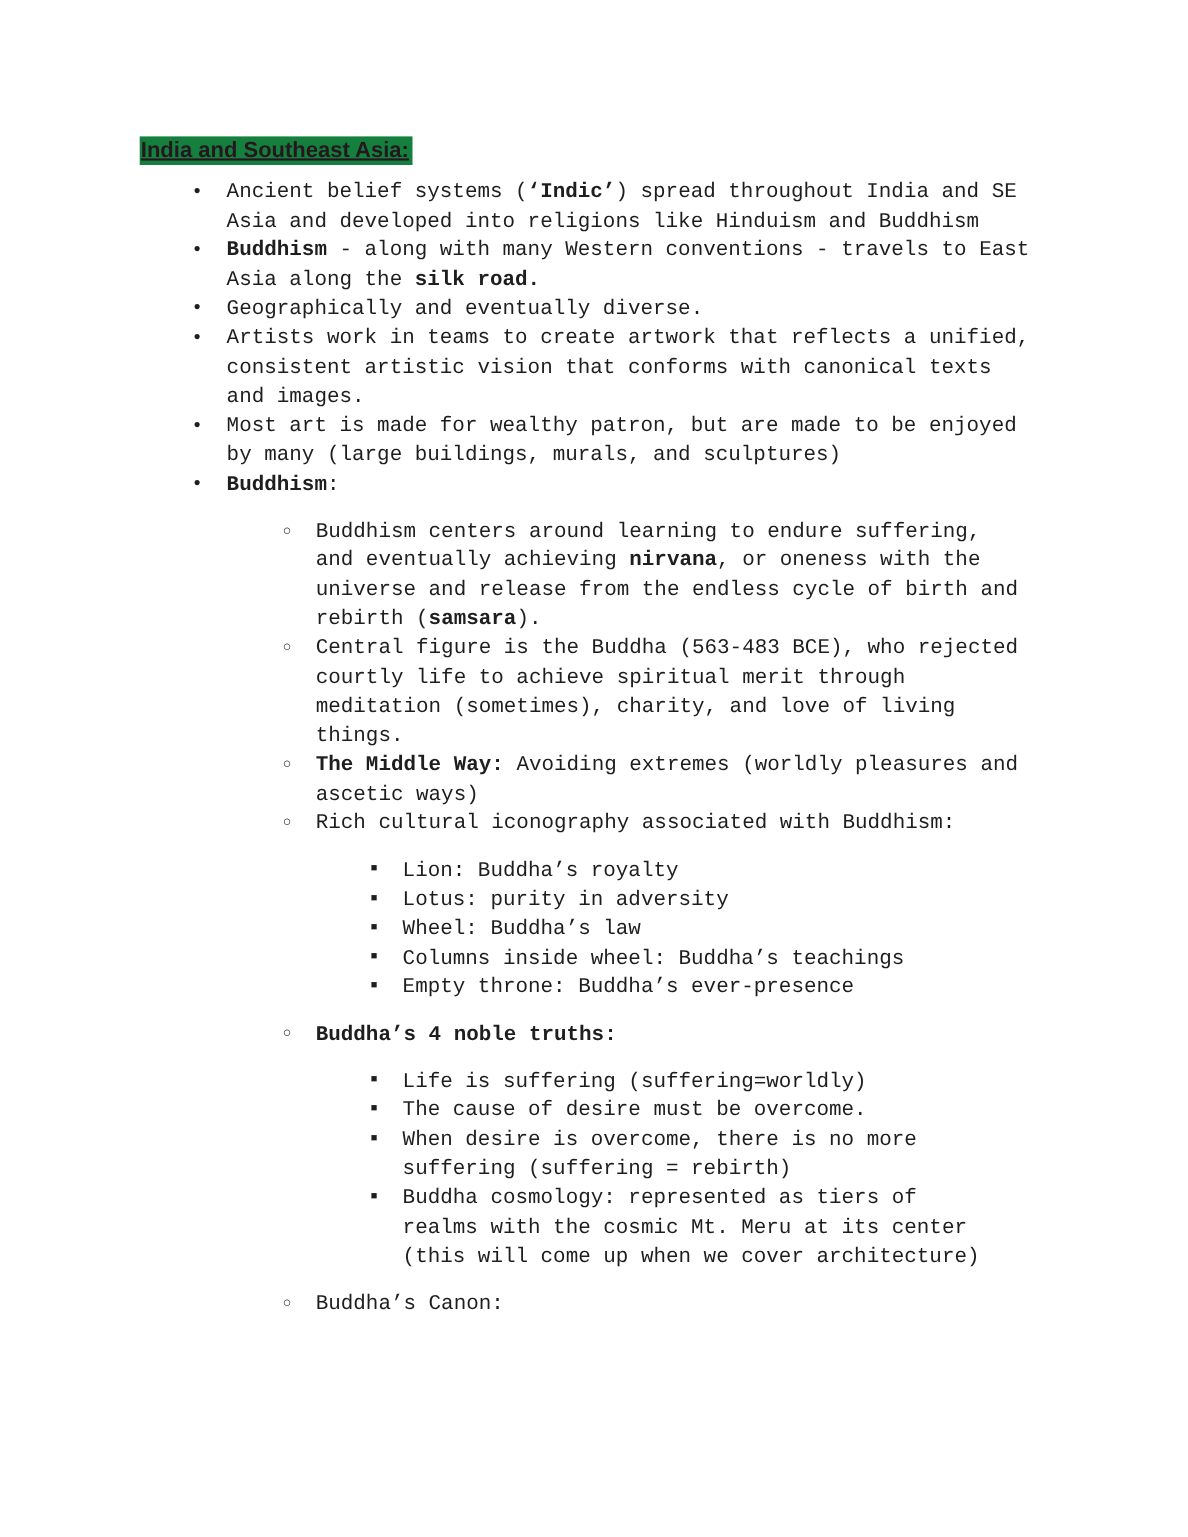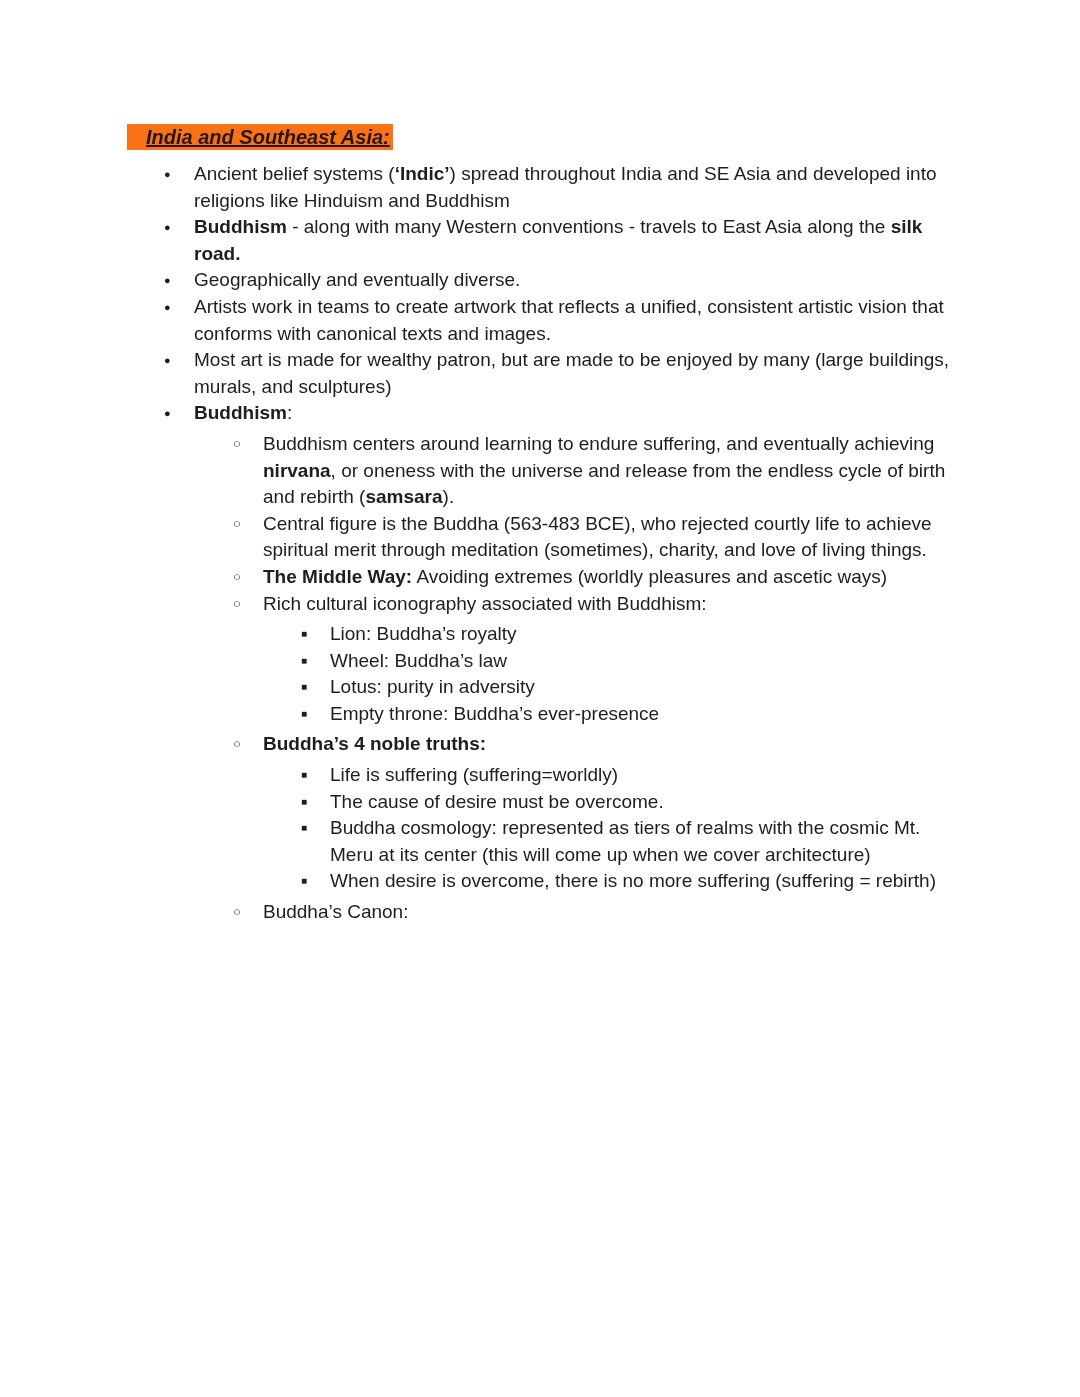--- a/index.html
+++ b/index.html
@@ -15,26 +15,25 @@
     position:absolute;
     left:127px;top:124px;
     width:833px;
   }
   .heading{
     display:inline;
     font-size:20px;
     line-height:27px;
     font-weight:bold;
     color:#26161f;
-    background:#f97316;
+    background:#15803d;
     text-decoration:underline;
-    padding:2px 3px 2px 19px;
-    font-style:italic;
+    padding:2px 3px 2px 1px;
   }
-  ul{list-style:none;margin:4px;padding:0;}
+  ul{list-style:none;margin:16px;padding:0;font-family:Liberation Mono, monospace;}
   ul.lvl1{padding-left:63px;margin-top:10px;}
   ul.lvl2{padding-left:65px;}
   ul.lvl3{padding-left:63px;}
   li{
     position:relative;
     font-size:19px;
     line-height:26.6px;
   }
   li > .li-text{display:block;}
   ul.lvl1 > li::before{
@@ -88,44 +87,47 @@
             <li>
               <span class="li-text"><span class="b">The Middle Way:</span><span> Avoiding extremes (worldly pleasures and ascetic ways)</span></span>
             </li>
             <li>
               <span class="li-text"><span>Rich cultural iconography associated with Buddhism:</span></span>
               <ul class="lvl3">
                 <li>
                   <span class="li-text"><span>Lion: Buddha’s royalty</span></span>
                 </li>
                 <li>
+                  <span class="li-text"><span>Lotus: purity in adversity</span></span>
+                </li>
+                <li>
                   <span class="li-text"><span>Wheel: Buddha’s law</span></span>
                 </li>
                 <li>
-                  <span class="li-text"><span>Lotus: purity in adversity</span></span>
+                  <span class="li-text"><span>Columns inside wheel: Buddha’s teachings</span></span>
                 </li>
                 <li>
                   <span class="li-text"><span>Empty throne: Buddha’s ever-presence</span></span>
                 </li>
               </ul>
             </li>
             <li>
               <span class="li-text"><span class="b">Buddha’s 4 noble truths:</span></span>
               <ul class="lvl3">
                 <li>
                   <span class="li-text"><span>Life is suffering (suffering=worldly)</span></span>
                 </li>
                 <li>
                   <span class="li-text"><span>The cause of desire must be overcome.</span></span>
                 </li>
                 <li>
-                  <span class="li-text"><span>Buddha cosmology: represented as tiers of realms with the cosmic Mt. Meru at its center (this will come up when we cover architecture)</span></span>
+                  <span class="li-text"><span>When desire is overcome, there is no more suffering (suffering = rebirth)</span></span>
                 </li>
                 <li>
-                  <span class="li-text"><span>When desire is overcome, there is no more suffering (suffering = rebirth)</span></span>
+                  <span class="li-text"><span>Buddha cosmology: represented as tiers of realms with the cosmic Mt. Meru at its center (this will come up when we cover architecture)</span></span>
                 </li>
               </ul>
             </li>
             <li>
               <span class="li-text"><span>Buddha’s Canon:</span></span>
             </li>
           </ul>
         </li>
       </ul>
     </div>

